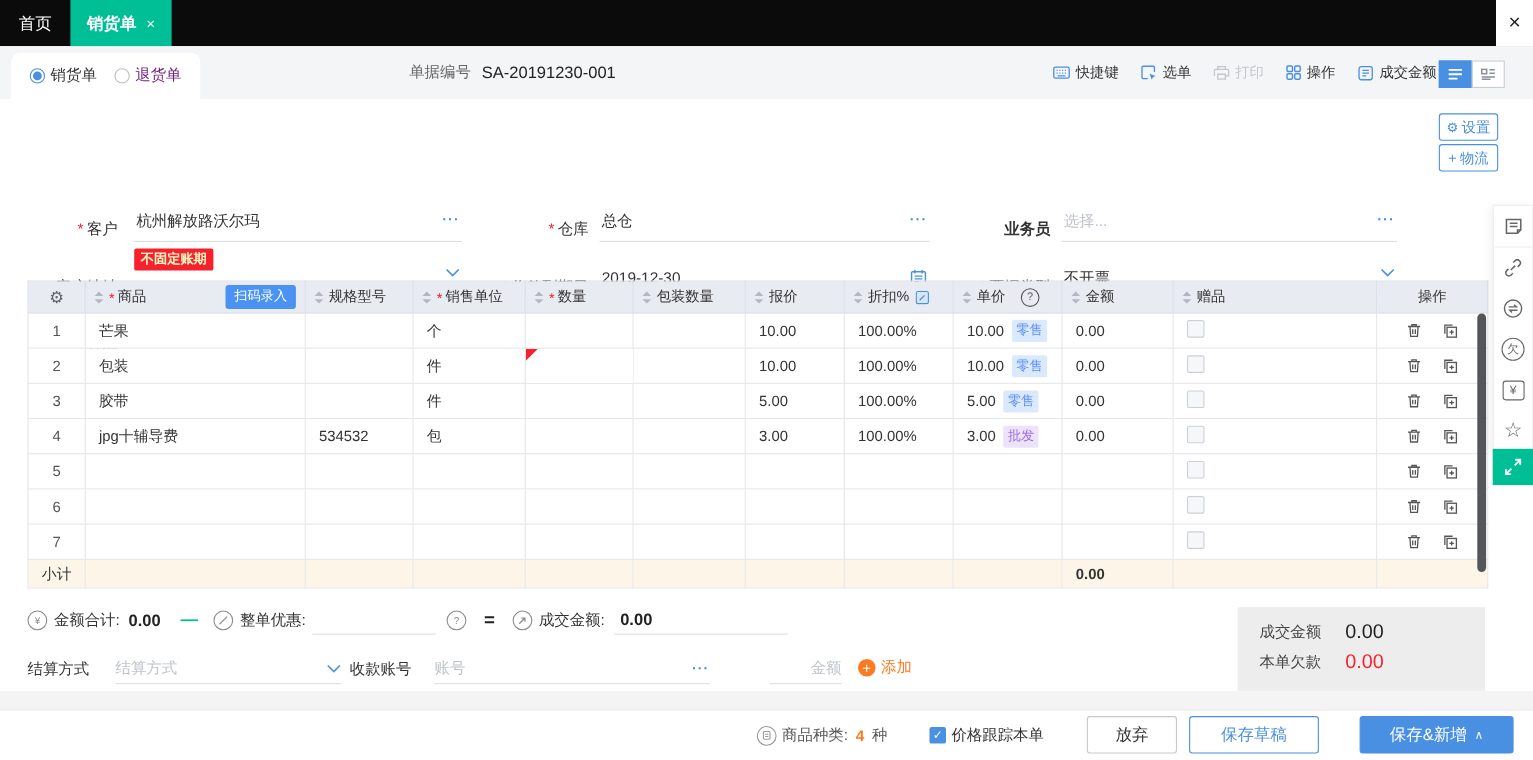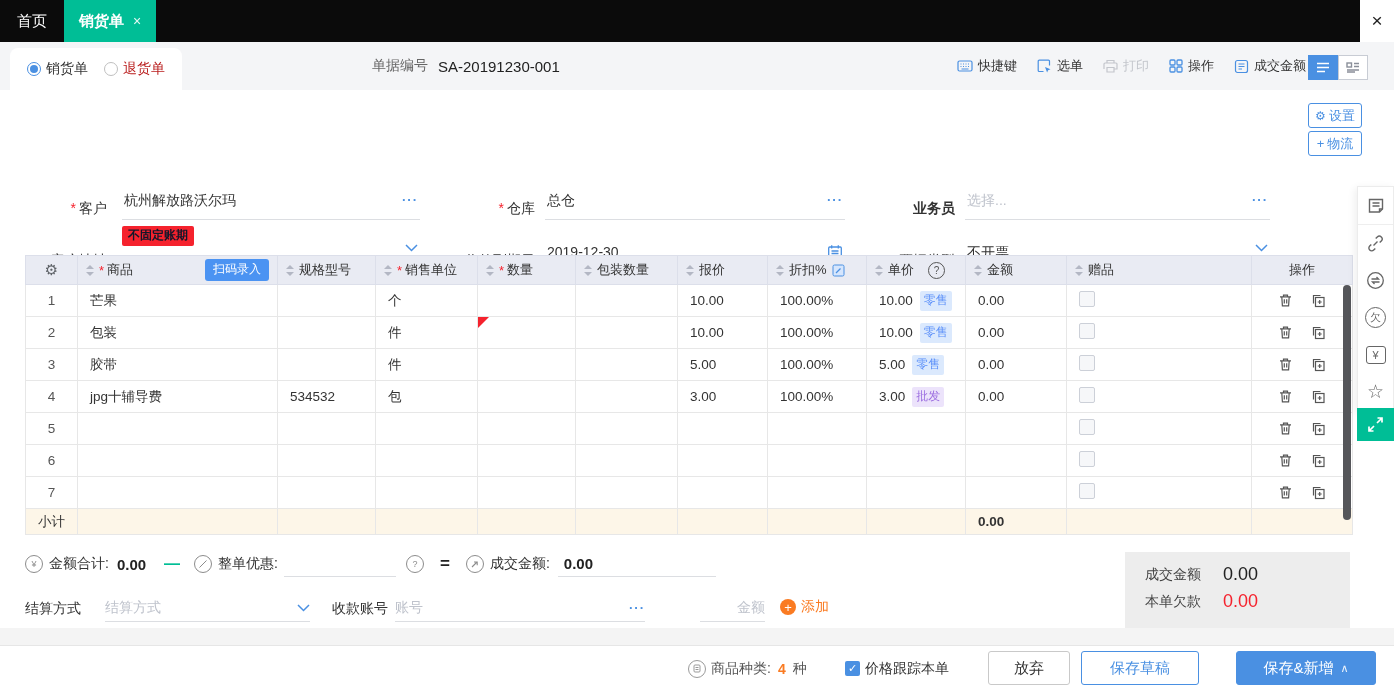--- a/index.html
+++ b/index.html
@@ -13,42 +13,42 @@
   .tb-fill{flex:1;}
   .tb-close{width:34px;background:#fff;color:#222;display:flex;align-items:center;justify-content:center;font-size:19px;cursor:pointer;}
   
   .toolbar{position:absolute;left:0;top:42px;width:1394px;height:48px;background:#f4f5f7;}
   .radio-tab{position:absolute;left:10px;top:6px;width:172px;height:42px;background:#fff;border-radius:8px 8px 0 0;
              display:flex;align-items:center;justify-content:center;gap:16px;font-size:14px;}
   .radio{display:inline-flex;align-items:center;gap:5px;cursor:pointer;}
   .rdot{width:14px;height:14px;border-radius:50%;border:1px solid #bfbfbf;box-sizing:border-box;background:#fff;display:inline-flex;align-items:center;justify-content:center;}
   .rdot.on{border-color:#4a90e2;}
   .rdot.on::after{content:'';width:8px;height:8px;border-radius:50%;background:#4a90e2;}
-  .radio .off-lbl{color:#b91c1c;}
+  .radio .off-lbl{color:#701a75;}
   .tb-grp{position:absolute;top:0;height:48px;display:flex;align-items:center;font-size:14px;}
   .g-date{left:196px;}
   .g-no{left:372px;}
   .mut{color:#666;margin-right:10px;}
   .dateval{font-size:15px;color:#111;font-weight:bold;border-bottom:1px solid #d4d6da;padding:2px 4px 3px 0;display:inline-flex;align-items:center;gap:8px;}
   .noval{font-size:15px;color:#222;}
   .tools{position:absolute;right:88px;top:0;height:48px;display:flex;align-items:center;gap:20px;font-size:13px;color:#333;}
   .tool{display:inline-flex;align-items:center;gap:5px;cursor:pointer;white-space:nowrap;}
   .tool.dis{color:#c3c6cc;cursor:default;}
   .vtoggle{position:absolute;right:26px;top:13px;display:flex;}
   .vbtn{width:28px;height:23px;display:flex;align-items:center;justify-content:center;border:1px solid #c8ccd4;background:#fff;cursor:pointer;}
   .vbtn.on{background:#4a90e2;border-color:#4a90e2;}
   
   .formarea{position:absolute;left:0;top:90px;width:1394px;height:165px;background:#fff;}
   .flbl{position:absolute;font-size:14px;color:#333;text-align:right;white-space:nowrap;}
   .req{color:#f5222d;margin-right:3px;}
   .fld{position:absolute;height:28px;border-bottom:1px solid #dcdee2;display:flex;align-items:flex-start;font-size:14px;color:#333;box-sizing:border-box;padding:0 2px;}
   .fld .sp{flex:1;}
   .dots{color:#4a90e2;font-weight:bold;letter-spacing:1px;font-size:13px;cursor:pointer;}
   .ph{color:#bfc3cc;}
-  .redtag{position:absolute;left:122px;top:136px;background:#f5222d;color:#0f172a;font-size:12px;font-weight:bold;padding:1px 6px 2px;border-radius:2px;}
+  .redtag{position:absolute;left:122px;top:136px;background:#f5222d;color:#fef9c3;font-size:12px;font-weight:bold;padding:1px 6px 2px;border-radius:2px;}
   .sidebtn{position:absolute;left:1308px;width:52px;height:23px;border:1px solid #4a90e2;border-radius:3px;color:#4a90e2;
            font-size:13px;display:flex;align-items:center;justify-content:center;gap:3px;background:#fff;cursor:pointer;}
   
   .grid{position:absolute;left:25px;top:255px;width:1327px;}
   table{border-collapse:collapse;table-layout:fixed;width:1327px;}
   th{height:28px;background:#e9ebf3;border:1px solid #dcdfea;font-weight:normal;font-size:13px;color:#333;padding:0;}
   .thc{display:flex;align-items:center;padding:0 8px;}
   td{height:31px;border:1px solid #e7e7e7;font-size:13.5px;color:#333;padding:0 0 0 12px;background:#fff;overflow:hidden;white-space:nowrap;}
   td.c-no{text-align:center;padding:0;color:#555;}
   .sort{display:inline-flex;flex-direction:column;gap:3px;margin-right:5px;cursor:pointer;}
@@ -685,21 +685,21 @@
     <span class="plbl" style="left:25px;">结算方式</span>
     <div class="pfld" style="left:105px;width:205px;">
       <span class="ph">结算方式</span>
       <span class="sp" style="flex:1;"></span>
       <span>
         <svg width="13" height="8" viewBox="0 0 13 8" fill="none" stroke="#4a90e2" stroke-width="1.5">
             <path d="M1 1l5.5 5.5L12 1"></path>
           </svg>
       </span>
     </div>
-    <span class="plbl" style="left:332px;">收款账号</span>
+    <span class="plbl" style="left:318px;">收款账号</span>
     <div class="pfld" style="left:395px;width:250px;">
       <span class="ph">账号</span>
       <span class="sp" style="flex:1;"></span>
       <span class="dots">···</span>
     </div>
     <div class="pfld" style="left:700px;width:65px;justify-content:flex-end;">
       <span class="ph">金额</span>
     </div>
     <span class="addbtn">
       <span class="addplus">+</span>

